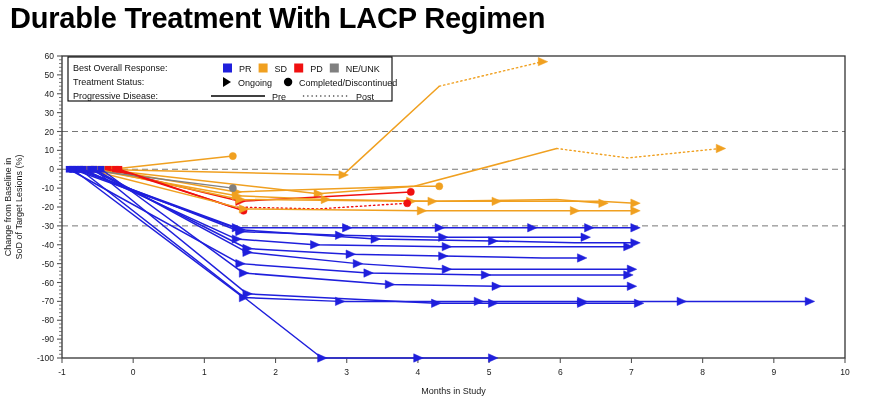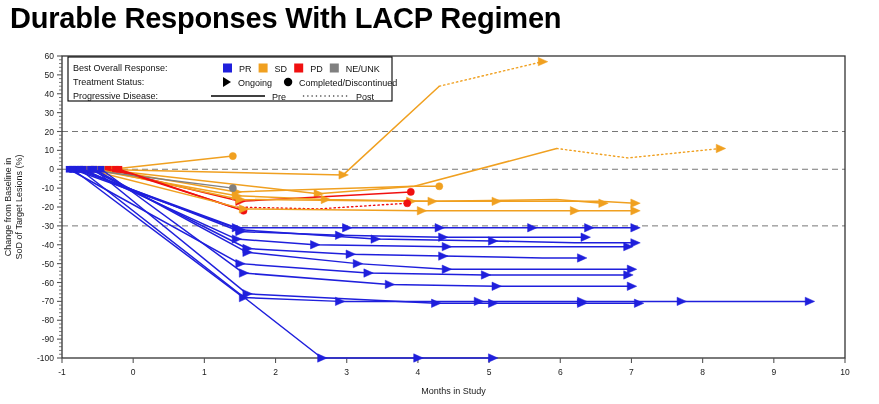--- a/index.html
+++ b/index.html
@@ -13,21 +13,21 @@
   }
   #plotsvg{position:absolute;left:0;top:0;}
   .tick-lab{font-family:"Liberation Sans",sans-serif;font-size:8.5px;fill:#1a1a1a;}
   .ax-title{font-family:"Liberation Sans",sans-serif;font-size:9px;fill:#1a1a1a;}
   .leg-lab{font-family:"Liberation Sans",sans-serif;font-size:9px;fill:#111;}
 </style>
 </head>
 <body>
 
 <div id="page">
-  <div id="title">Durable Responses With LACP Regimen</div>
+  <div id="title">Durable Treatment With LACP Regimen</div>
   <svg id="plotsvg" width="879" height="404">
       <line x1="62" y1="131.5" x2="845" y2="131.5" stroke="#777777" stroke-width="1" stroke-dasharray="6,4"></line>
       <line x1="62" y1="169.25" x2="845" y2="169.25" stroke="#777777" stroke-width="1" stroke-dasharray="6,4"></line>
       <line x1="62" y1="225.875" x2="845" y2="225.875" stroke="#777777" stroke-width="1" stroke-dasharray="6,4"></line>
       <rect x="62" y="56" width="783" height="302" fill="none" stroke="#333" stroke-width="1.3"></rect>
       <line x1="57" y1="358" x2="62" y2="358" stroke="#555555" stroke-width="1.1"></line>
       <line x1="59" y1="354.225" x2="62" y2="354.225" stroke="#555555" stroke-width="0.8"></line>
       <line x1="59" y1="350.45" x2="62" y2="350.45" stroke="#555555" stroke-width="0.8"></line>
       <line x1="59" y1="346.675" x2="62" y2="346.675" stroke="#555555" stroke-width="0.8"></line>
       <line x1="59" y1="342.9" x2="62" y2="342.9" stroke="#555555" stroke-width="0.8"></line>

